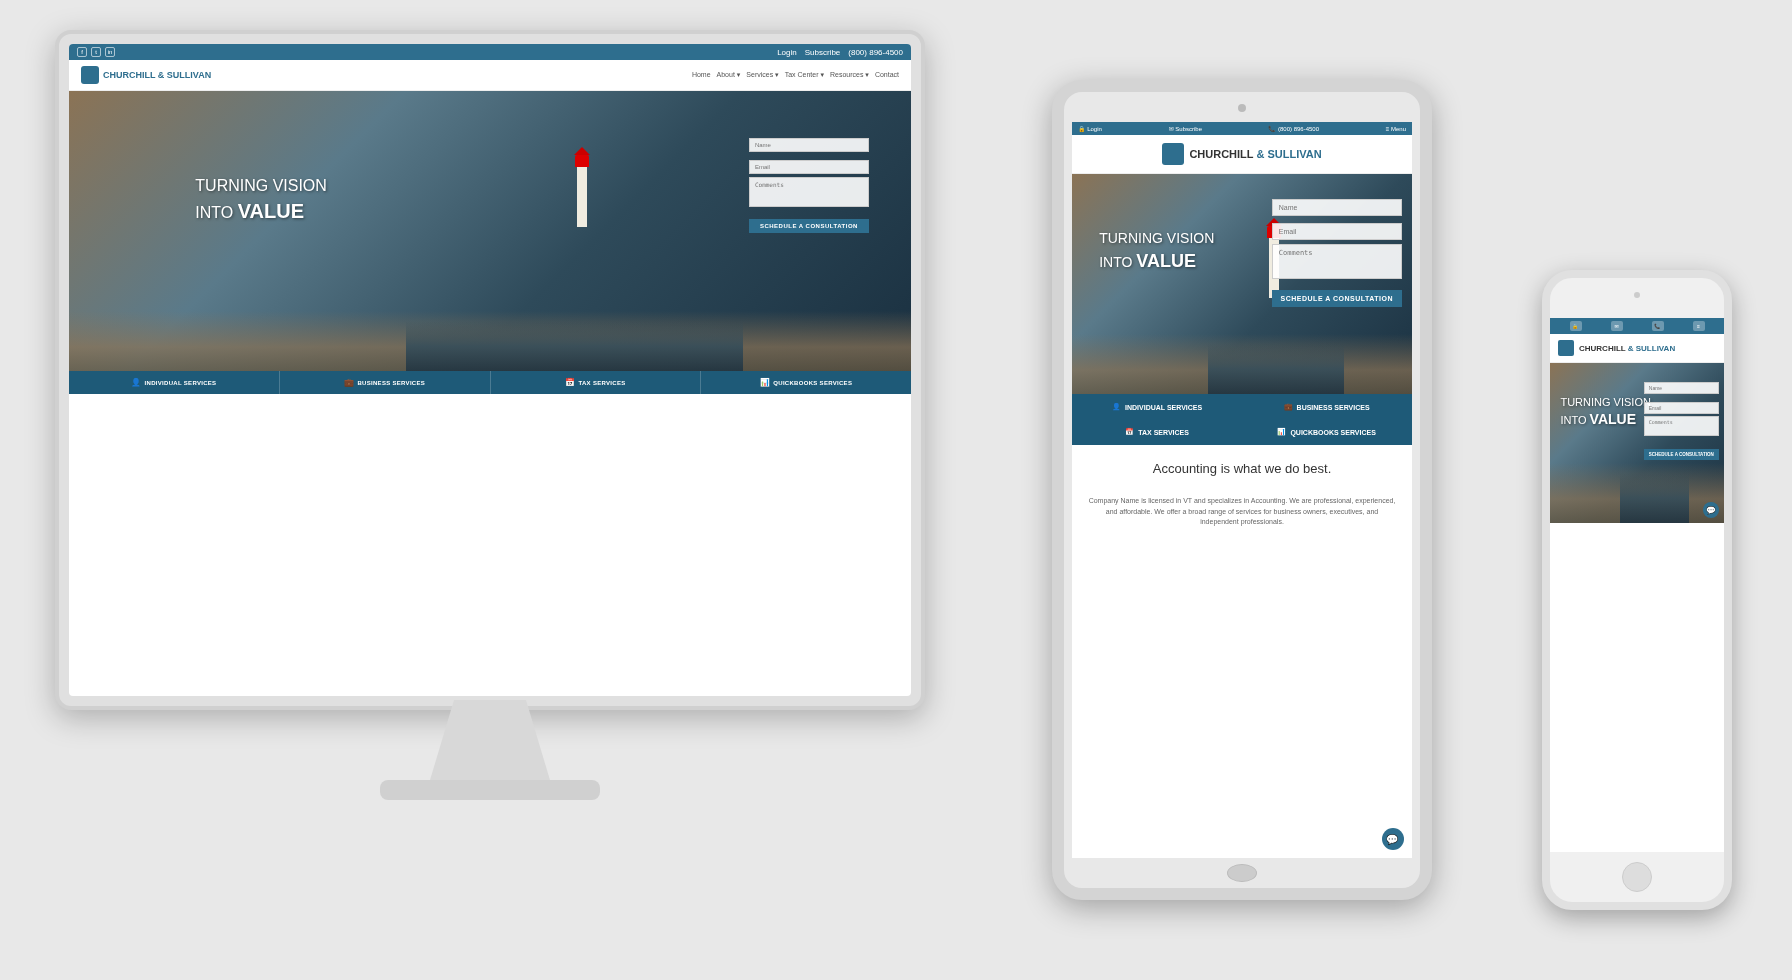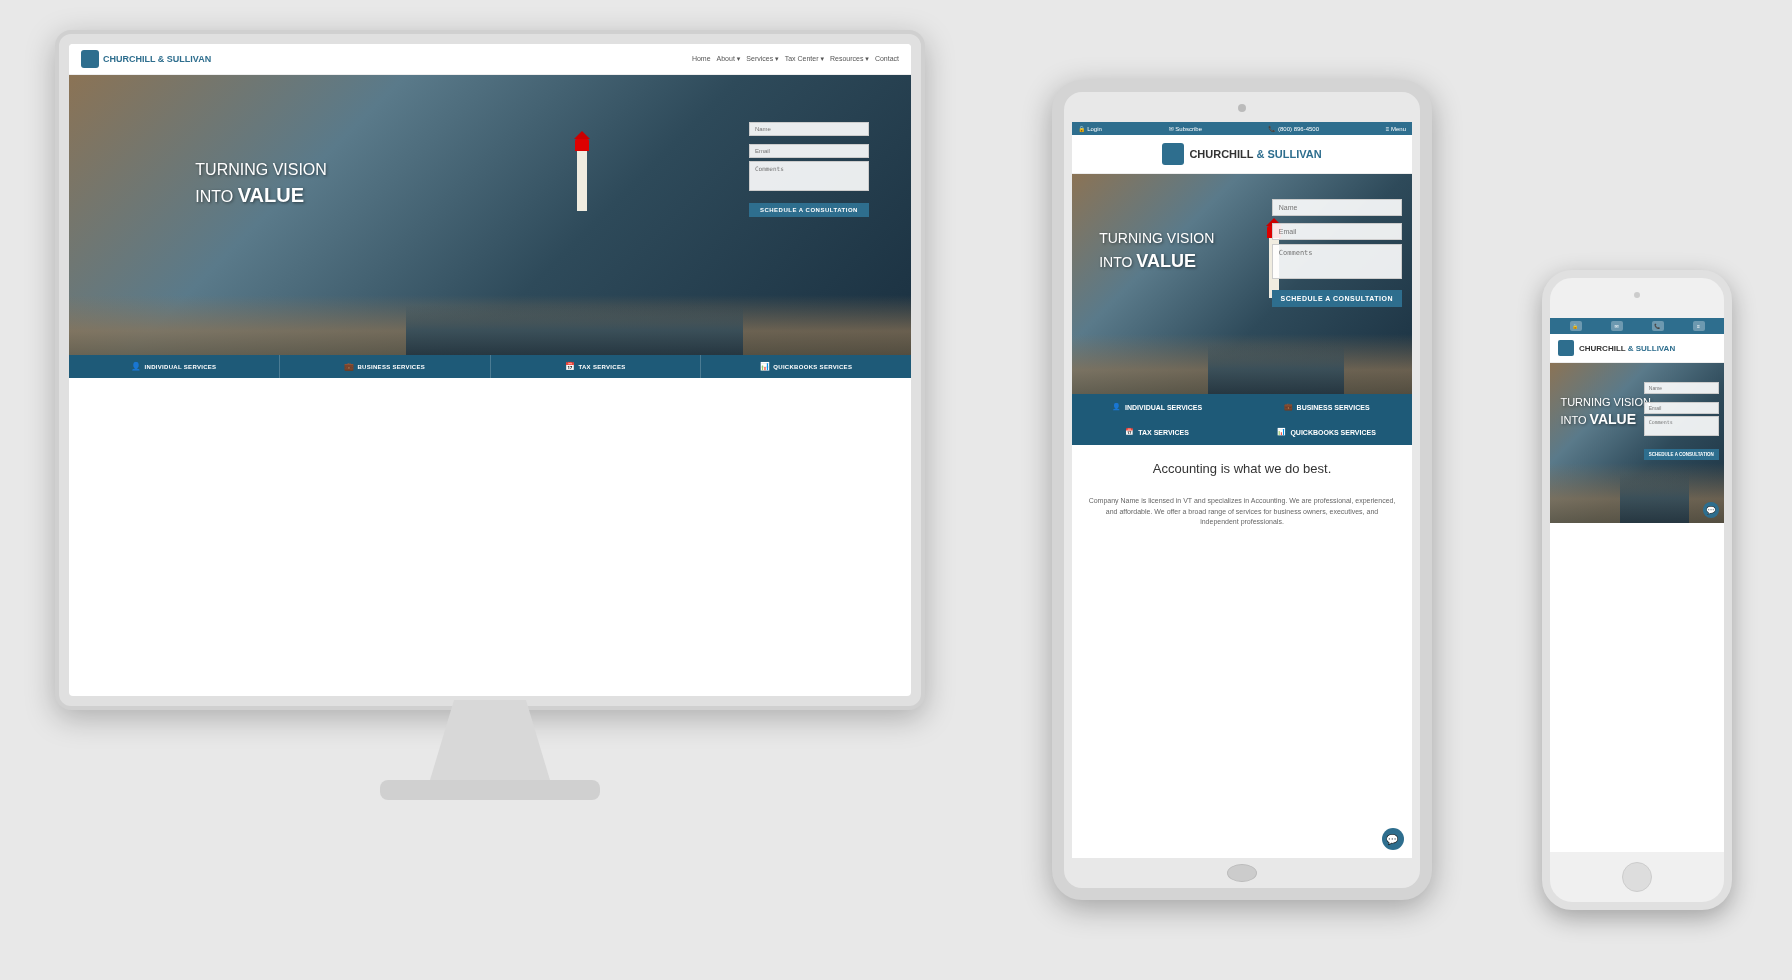--- a/index.html
+++ b/index.html
@@ -667,20 +667,32 @@
   </style>
 </head>
 <body>
 
 <div class="scene">
 
   <div class="monitor">
     <div class="monitor-frame">
       <div class="monitor-screen">
 
+        <div class="site-topbar">
+          <div class="site-topbar-left">
+            <div class="social-icon">f</div>
+            <div class="social-icon">t</div>
+            <div class="social-icon">in</div>
+          </div>
+          <div class="site-topbar-right">
+            <span>Login</span>
+            <span>Subscribe</span>
+            <span>(800) 896-4500</span>
+          </div>
+        </div>
 
         <div class="site-navbar">
           <div class="site-logo">
             <div class="logo-icon"></div>
             <div class="logo-text">
               <span>CHURCHILL</span>
               <span> &amp; </span>
               <span>SULLIVAN</span>
             </div>
           </div>

